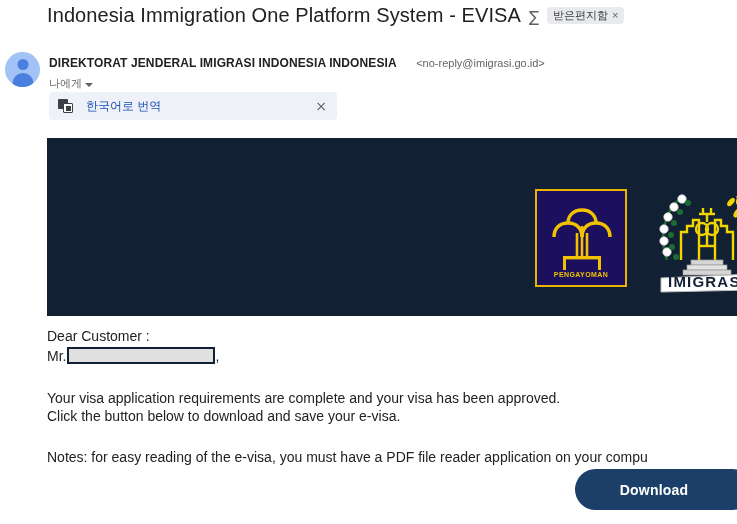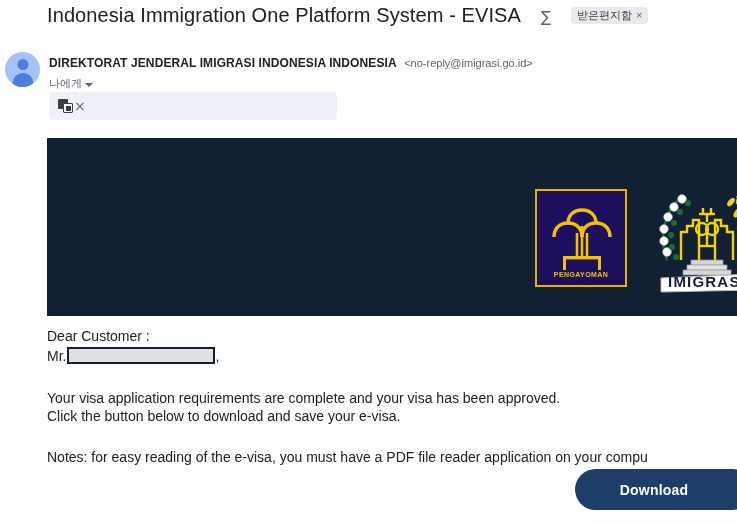--- a/index.html
+++ b/index.html
@@ -17,21 +17,21 @@
     -webkit-font-smoothing: antialiased;
   }
 
   
   .subject-row {
     position: absolute;
     left: 47px;
     top: 4px;
     display: flex;
     align-items: center;
-    gap: 20px;
+    gap: 8px;
     white-space: nowrap;
   }
   .subject-text {
     font-size: 20px;
     font-weight: 400;
     color: #202124;
     letter-spacing: .1px;
   }
   .inbox-glyph {
     font-size: 15px;
@@ -97,21 +97,21 @@
   }
   .sender-name {
     font-size: 12px;
     font-weight: bold;
     color: #202124;
     letter-spacing: .1px;
   }
   .sender-email {
     font-size: 11px;
     color: #5f6368;
-    margin-left: 3px;
+    margin-left: 15px;
   }
   .recipient-line {
     position: absolute;
     left: 49px;
     top: 76px;
     font-size: 11px;
     color: #5f6368;
     display: flex;
     align-items: center;
     gap: 3px;
@@ -319,20 +319,21 @@
 <div class="recipient-line">
   <span>나에게</span>
   <span class="caret-down"></span>
 </div>
 
 <div class="translate-bar">
   <span class="translate-icon">
     <span class="back"></span>
     <span class="front"></span>
   </span>
+  <span class="translate-text">한국어로 번역</span>
   <span class="translate-close">×</span>
 </div>
 
 <div class="banner">
   <div class="banner-logos">
 
     <div class="logo-pengayoman">
       <svg class="tree" width="72" height="72" viewBox="0 0 72 72">
         <g fill="none" stroke="#f2c200" stroke-width="3.4">
           <path d="M36 10 C27 10 22 16 22 23"></path>

